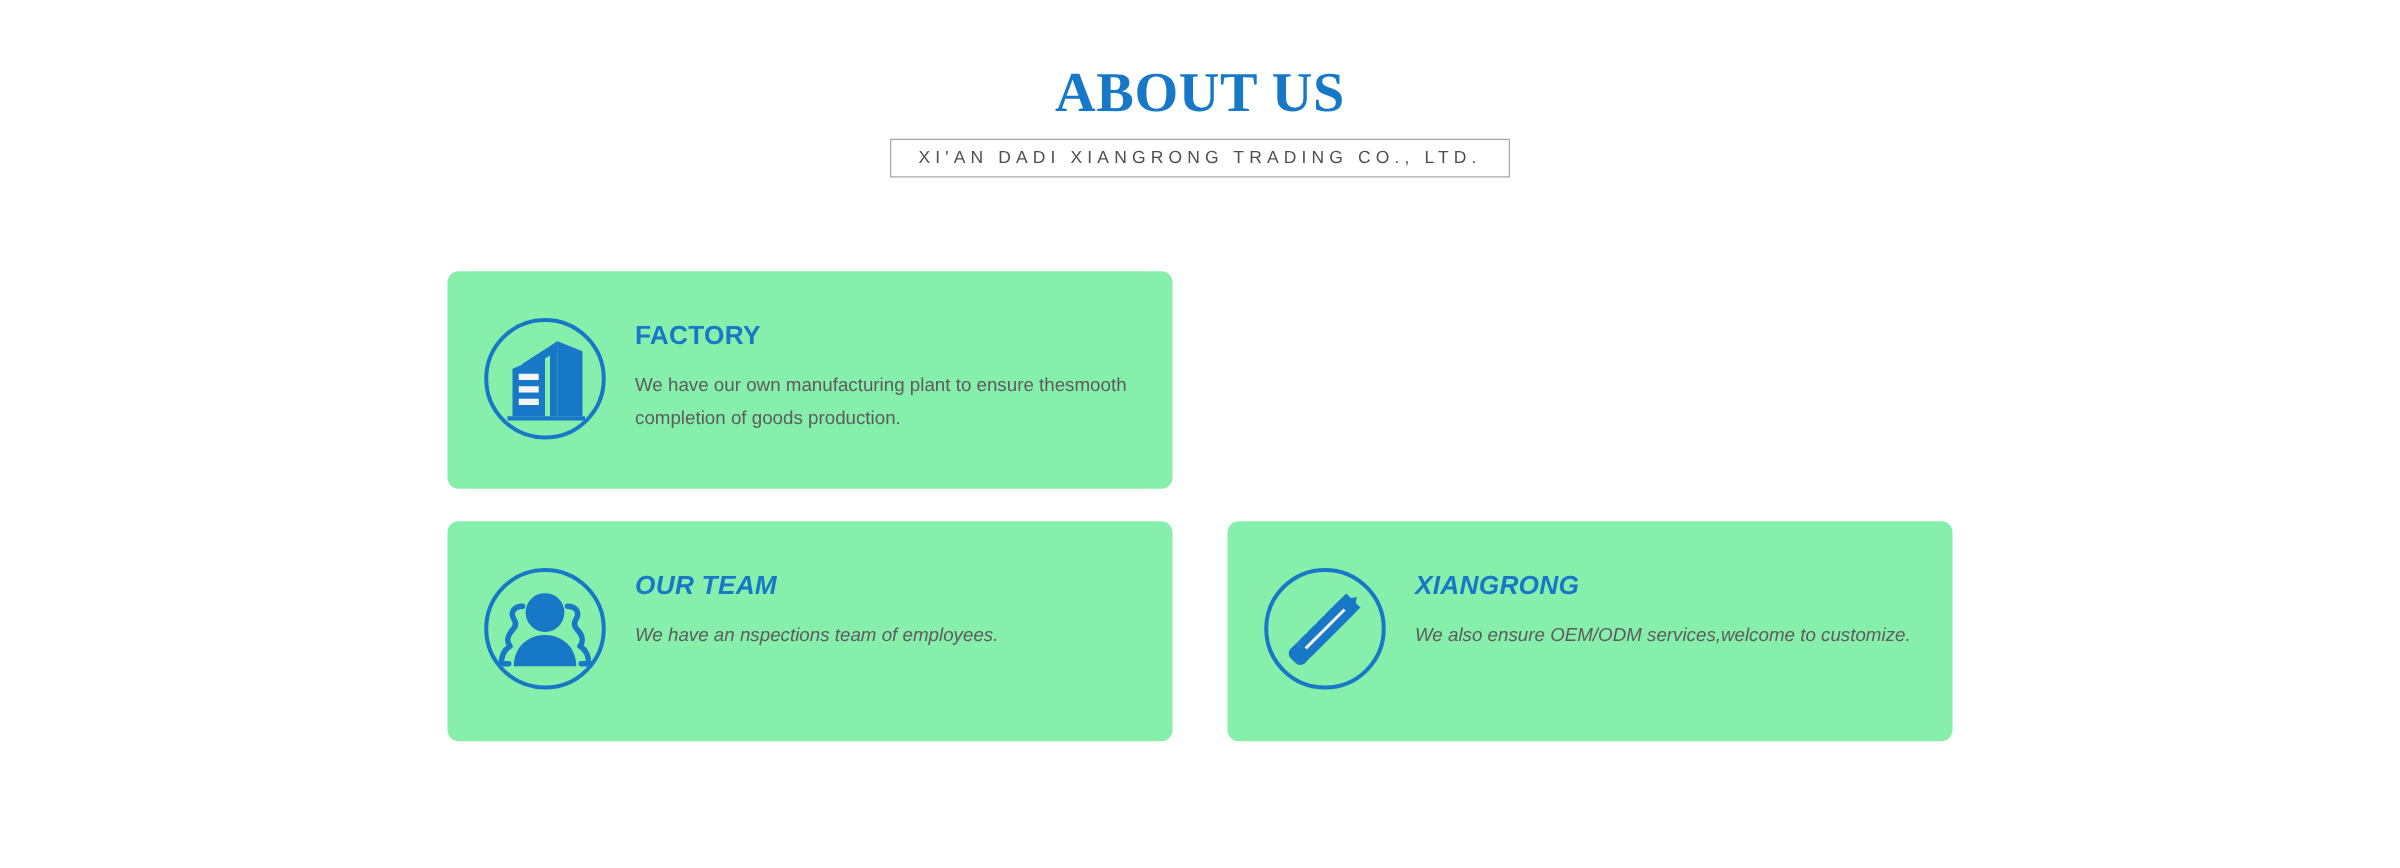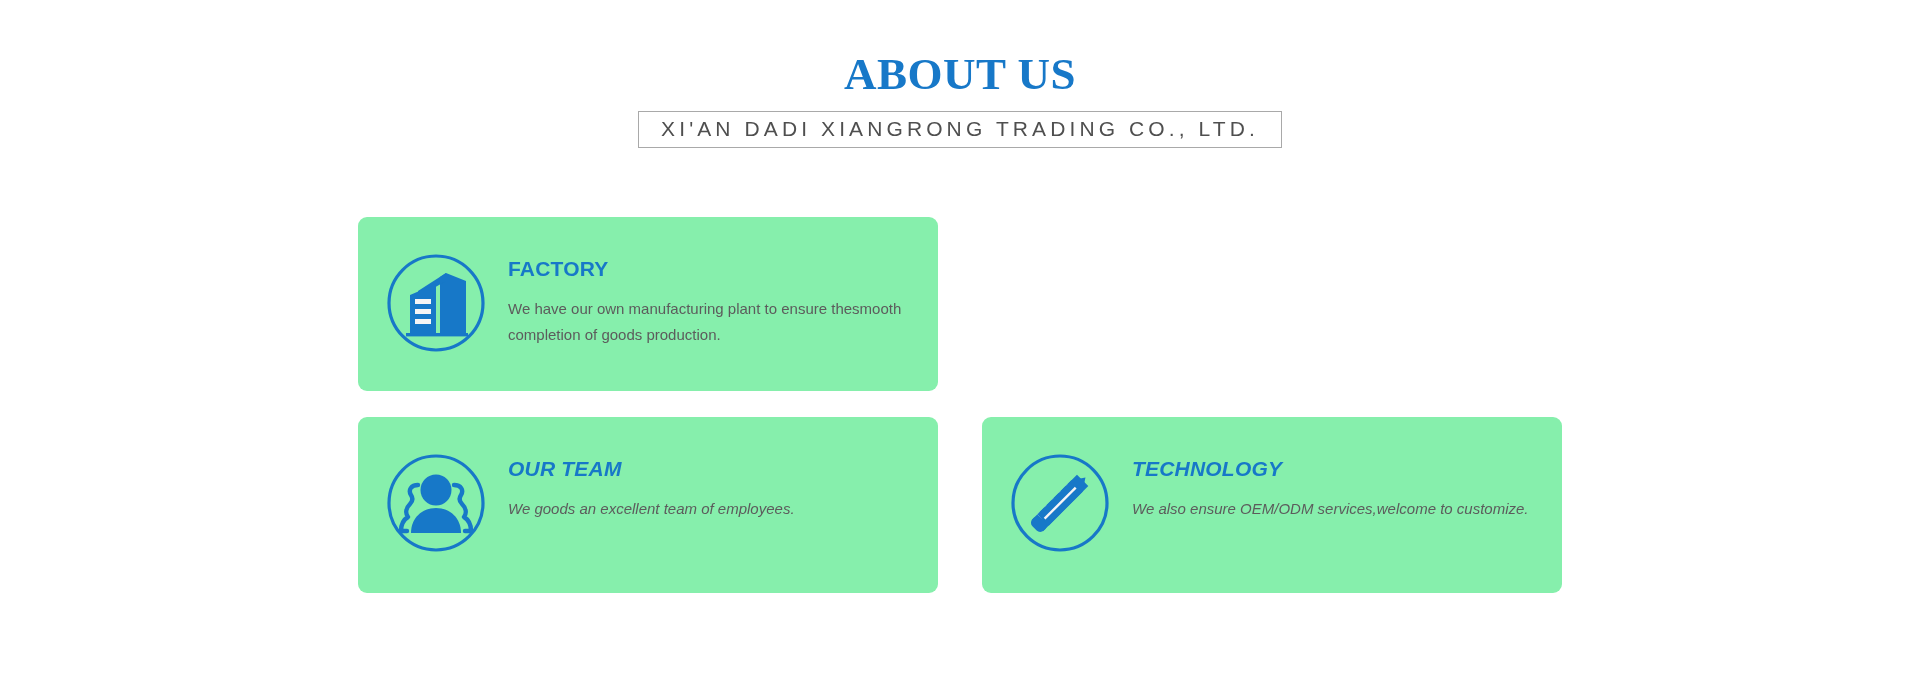--- a/index.html
+++ b/index.html
@@ -44,21 +44,21 @@
     justify-content: center;
   }
 
   .subtitle-box {
     border: 1px solid #a9a9a9;
     padding: 5px 22px 6px 22px;
     display: inline-block;
   }
 
   .subtitle-text {
-    font-size: 21px;
+    font-size: 14px;
     letter-spacing: 4.1px;
     color: #4f4f4f;
     font-weight: 400;
     white-space: nowrap;
     font-family: "Liberation Sans", sans-serif;
   }
 
   
   .cards {
     position: absolute;
@@ -184,21 +184,21 @@
             <path d="M70 34 C77 34 80 39 77 44 C75 47 75 50 78 53 C82 57 83 62 80 66
                      C85 69 87 74 87 80 L81 80" fill="none" stroke="#1778c8" stroke-width="4.4" stroke-linecap="round" stroke-linejoin="round"></path>
 
             <circle cx="52" cy="39" r="15.5" fill="#1778c8"></circle>
 
             <path d="M27 82 C27 67 38 57 52 57 C66 57 77 67 77 82 Z" fill="#1778c8"></path>
           </svg>
         </div>
         <div class="card-body">
           <div class="card-title">OUR TEAM</div>
-          <div class="card-desc wide">We goods an excellent team of employees.</div>
+          <div class="card-desc wide">We have an nspections team of employees.</div>
         </div>
       </div>
 
       <div class="card tall2">
         <div class="icon-wrap">
           <svg width="104" height="104" viewBox="0 0 104 104">
             <circle cx="52" cy="52" r="47" fill="none" stroke="#1778c8" stroke-width="3.2"></circle>
             <g>
 
               <g transform="rotate(-45 52 52)">
@@ -213,21 +213,21 @@
               <g transform="rotate(45 52 52)">
                 <polygon points="52,16 60,28 44,28" fill="#1778c8"></polygon>
                 <rect x="44" y="28" width="16" height="48" fill="#1778c8"></rect>
                 <rect x="44" y="76" width="16" height="12" rx="5" fill="#1778c8"></rect>
                 <rect x="51" y="30" width="2.4" height="44" fill="#f5f5f5"></rect>
               </g>
             </g>
           </svg>
         </div>
         <div class="card-body">
-          <div class="card-title">TECHNOLOGY</div>
+          <div class="card-title">XIANGRONG</div>
           <div class="card-desc wide">We also ensure OEM/ODM services,welcome to customize.</div>
         </div>
       </div>
 
     </div>
   </div>
 
 </div>
 
 </body></html>

